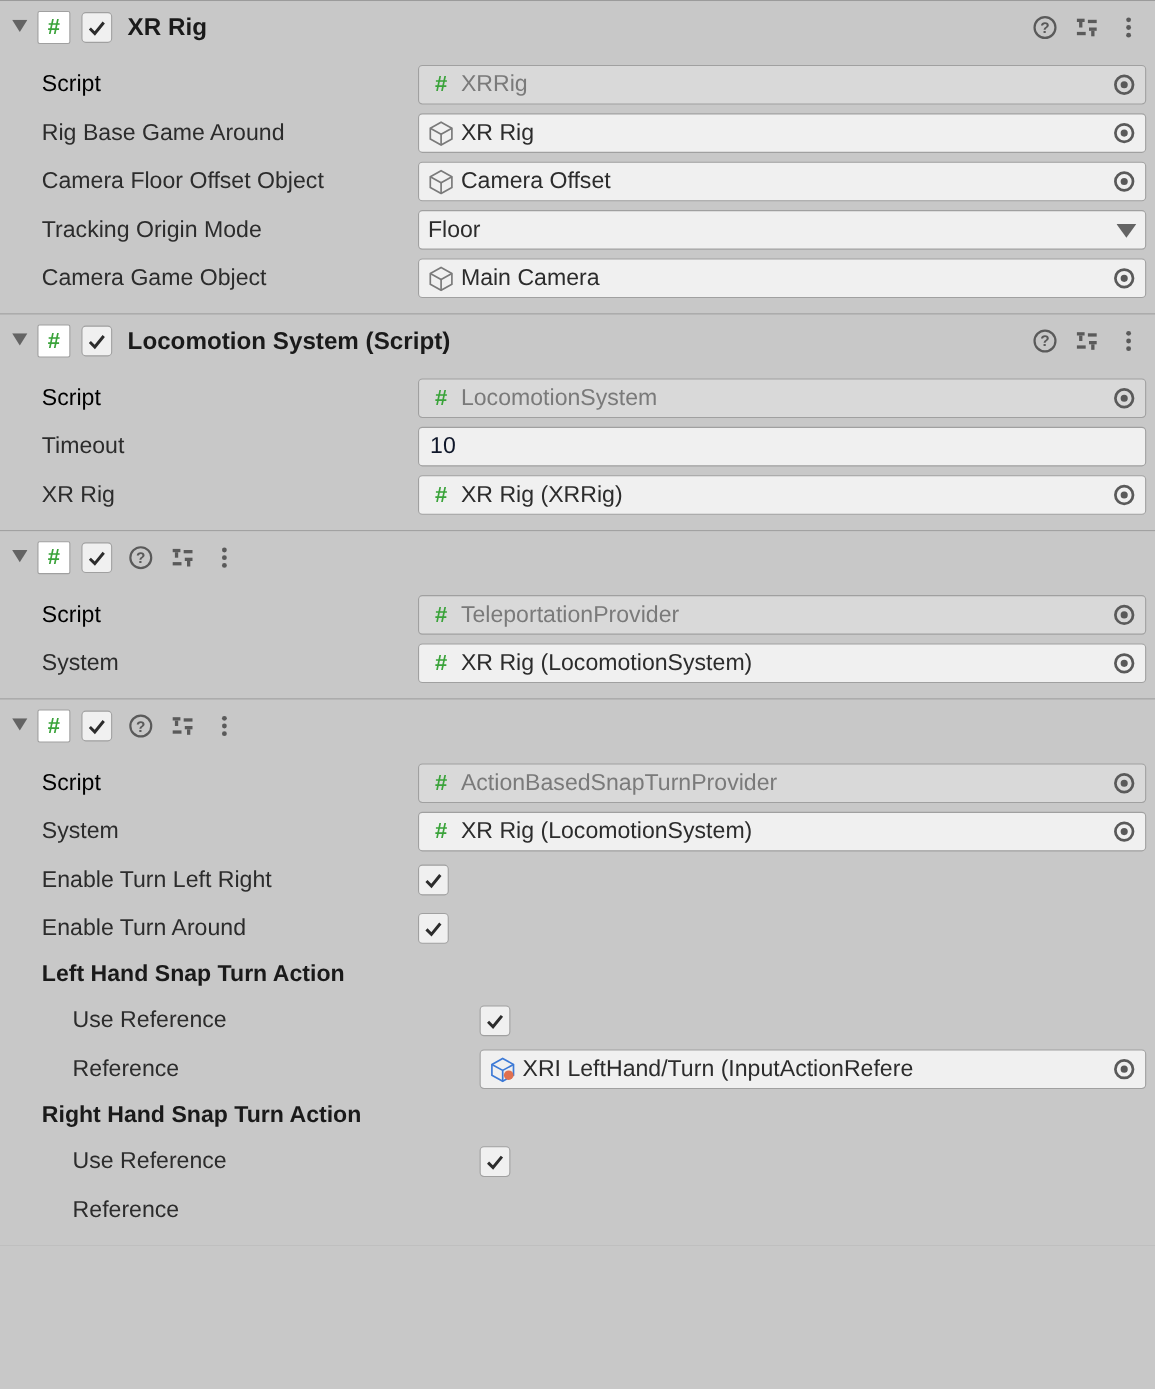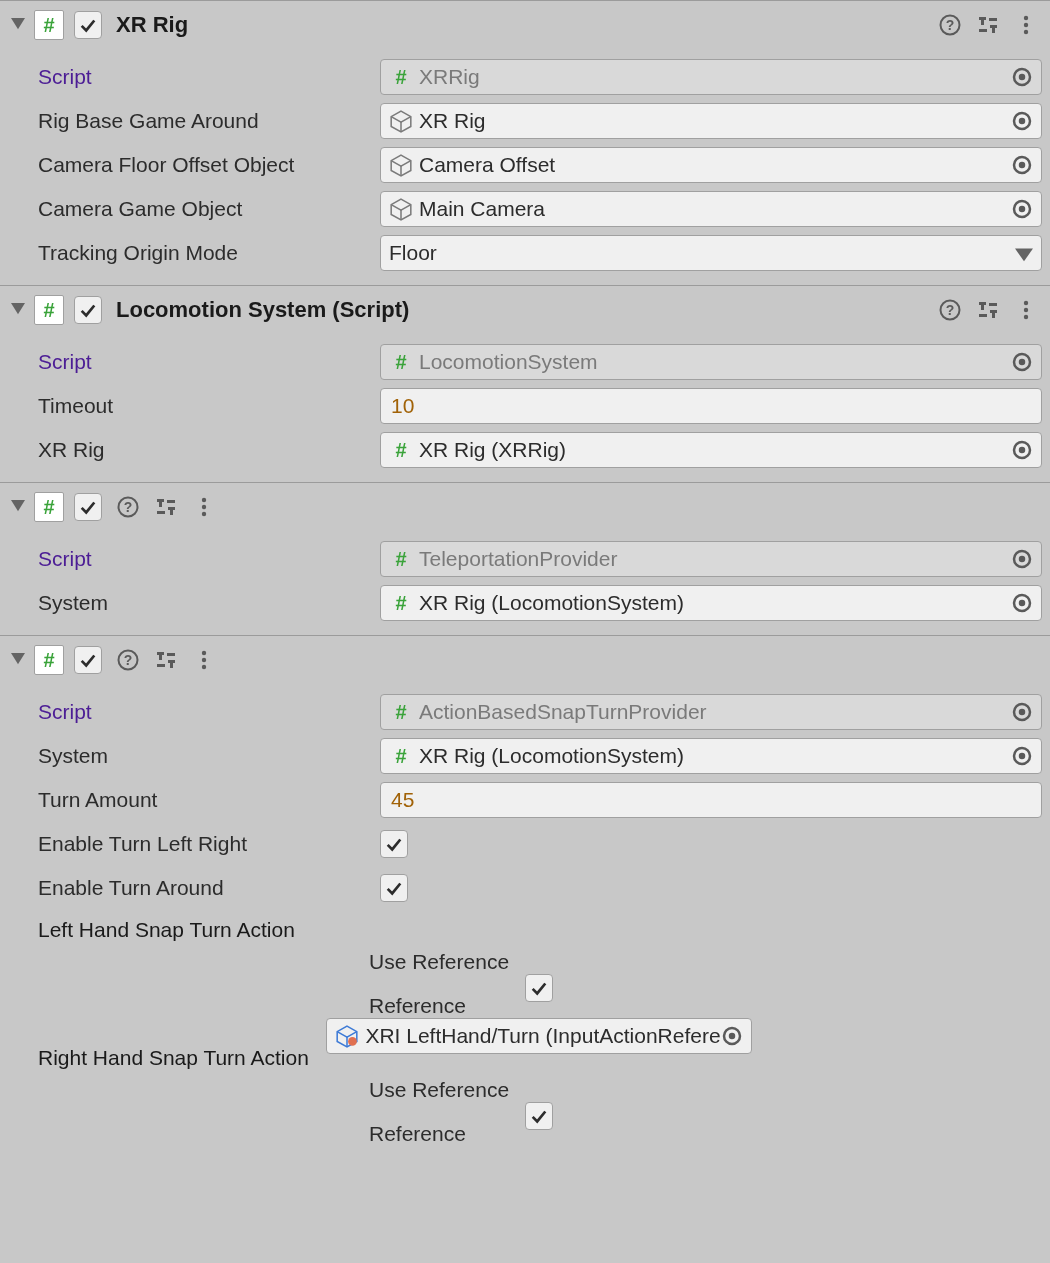--- a/index.html
+++ b/index.html
@@ -65,29 +65,29 @@
     width: 24px; height: 24px;
     display: flex; align-items: center; justify-content: center;
     cursor: pointer;
     color: #5a5a5a;
   }
   .rows { padding: 6px 8px 10px 8px; }
   .row {
     display: flex; align-items: center;
     height: 44px;
   }
-  .row.sub { padding-left: 28px; flex-direction: column; }
+  .row.sub { padding-left: 28px; }
   .row-label {
     width: 372px;
     font-size: 21px;
     color: #2c2c2c;
     padding-left: 30px;
   }
   .row.sub .row-label { width: 400px; padding-left: 30px; }
-  .row-label.dim { color: #4c1d95; }
+  .row-label.dim { color: #000000; }
   .row-field { flex: 1; }
   .field {
     height: 36px;
     background: #f0f0f0;
     border: 1px solid #a0a0a0;
     border-radius: 4px;
     display: flex; align-items: center;
     padding: 0 8px;
     font-size: 21px;
     position: relative;
@@ -112,25 +112,25 @@
   }
   .field.dropdown .dd-arrow svg { fill: #646464; }
   .input-plain {
     height: 36px;
     width: 100%;
     background: #f0f0f0;
     border: 1px solid #a0a0a0;
     border-radius: 4px;
     padding: 0 10px;
     font-size: 21px;
-    color: #a16207;
+    color: #0f172a;
     font-family: inherit;
   }
   .section-head {
-    font-weight: 400;
+    font-weight: 700;
     color: #1a1a1a;
     height: 40px;
     display: flex; align-items: center;
     padding-left: 30px;
   }
   .chk-small {
     width: 28px; height: 28px;
     background: #f0f0f0;
     border: 1px solid #a0a0a0;
     border-radius: 4px;
@@ -237,48 +237,48 @@
           <span class="picker">
               <svg viewBox="0 0 22 22">
                 <circle cx="11" cy="11" r="8"></circle>
                 <circle class="dot" cx="11" cy="11" r="2"></circle>
               </svg>
             </span>
         </div>
       </div>
     </div>
     <div class="row">
-      <div class="row-label">Camera Game Object</div>
-      <div class="row-field">
-        <div class="field">
-          <span class="prefix-icon go-cube">
-              <svg viewBox="0 0 22 22">
-                <polygon points="11,2 20,7 20,16 11,21 2,16 2,7" fill="none"></polygon>
-                <polyline points="2,7 11,12 20,7"></polyline>
-                <line x1="11" y1="12" x2="11" y2="21"></line>
-              </svg>
-            </span>
-          <span class="text">Main Camera</span>
-          <span class="picker">
-              <svg viewBox="0 0 22 22">
-                <circle cx="11" cy="11" r="8"></circle>
-                <circle class="dot" cx="11" cy="11" r="2"></circle>
-              </svg>
-            </span>
-        </div>
-      </div>
-    </div>
-    <div class="row">
       <div class="row-label">Tracking Origin Mode</div>
       <div class="row-field">
         <div class="field dropdown">
           <span class="text">Floor</span>
           <span class="dd-arrow"><svg viewBox="0 0 10 10">
                 <polygon points="0,2 10,2 5,9"></polygon>
               </svg></span>
+        </div>
+      </div>
+    </div>
+    <div class="row">
+      <div class="row-label">Camera Game Object</div>
+      <div class="row-field">
+        <div class="field">
+          <span class="prefix-icon go-cube">
+              <svg viewBox="0 0 22 22">
+                <polygon points="11,2 20,7 20,16 11,21 2,16 2,7" fill="none"></polygon>
+                <polyline points="2,7 11,12 20,7"></polyline>
+                <line x1="11" y1="12" x2="11" y2="21"></line>
+              </svg>
+            </span>
+          <span class="text">Main Camera</span>
+          <span class="picker">
+              <svg viewBox="0 0 22 22">
+                <circle cx="11" cy="11" r="8"></circle>
+                <circle class="dot" cx="11" cy="11" r="2"></circle>
+              </svg>
+            </span>
         </div>
       </div>
     </div>
   </div>
 </div>
 
 <div class="component">
   <div class="comp-header">
     <div class="foldout">
         <svg viewBox="0 0 10 10">
@@ -495,24 +495,20 @@
           <span class="picker">
               <svg viewBox="0 0 22 22">
                 <circle cx="11" cy="11" r="8"></circle>
                 <circle class="dot" cx="11" cy="11" r="2"></circle>
               </svg>
             </span>
         </div>
       </div>
     </div>
     <div class="row">
-      <div class="row-label">Turn Amount</div>
-      <div class="row-field"><input class="input-plain" value="45" style=""></div>
-    </div>
-    <div class="row">
       <div class="row-label">Enable Turn Left Right</div>
       <div class="row-field">
         <div class="chk-small">
             <svg viewBox="0 0 20 20">
               <polyline points="3,11 8,16 17,5"></polyline>
             </svg>
           </div>
       </div>
     </div>
     <div class="row">

